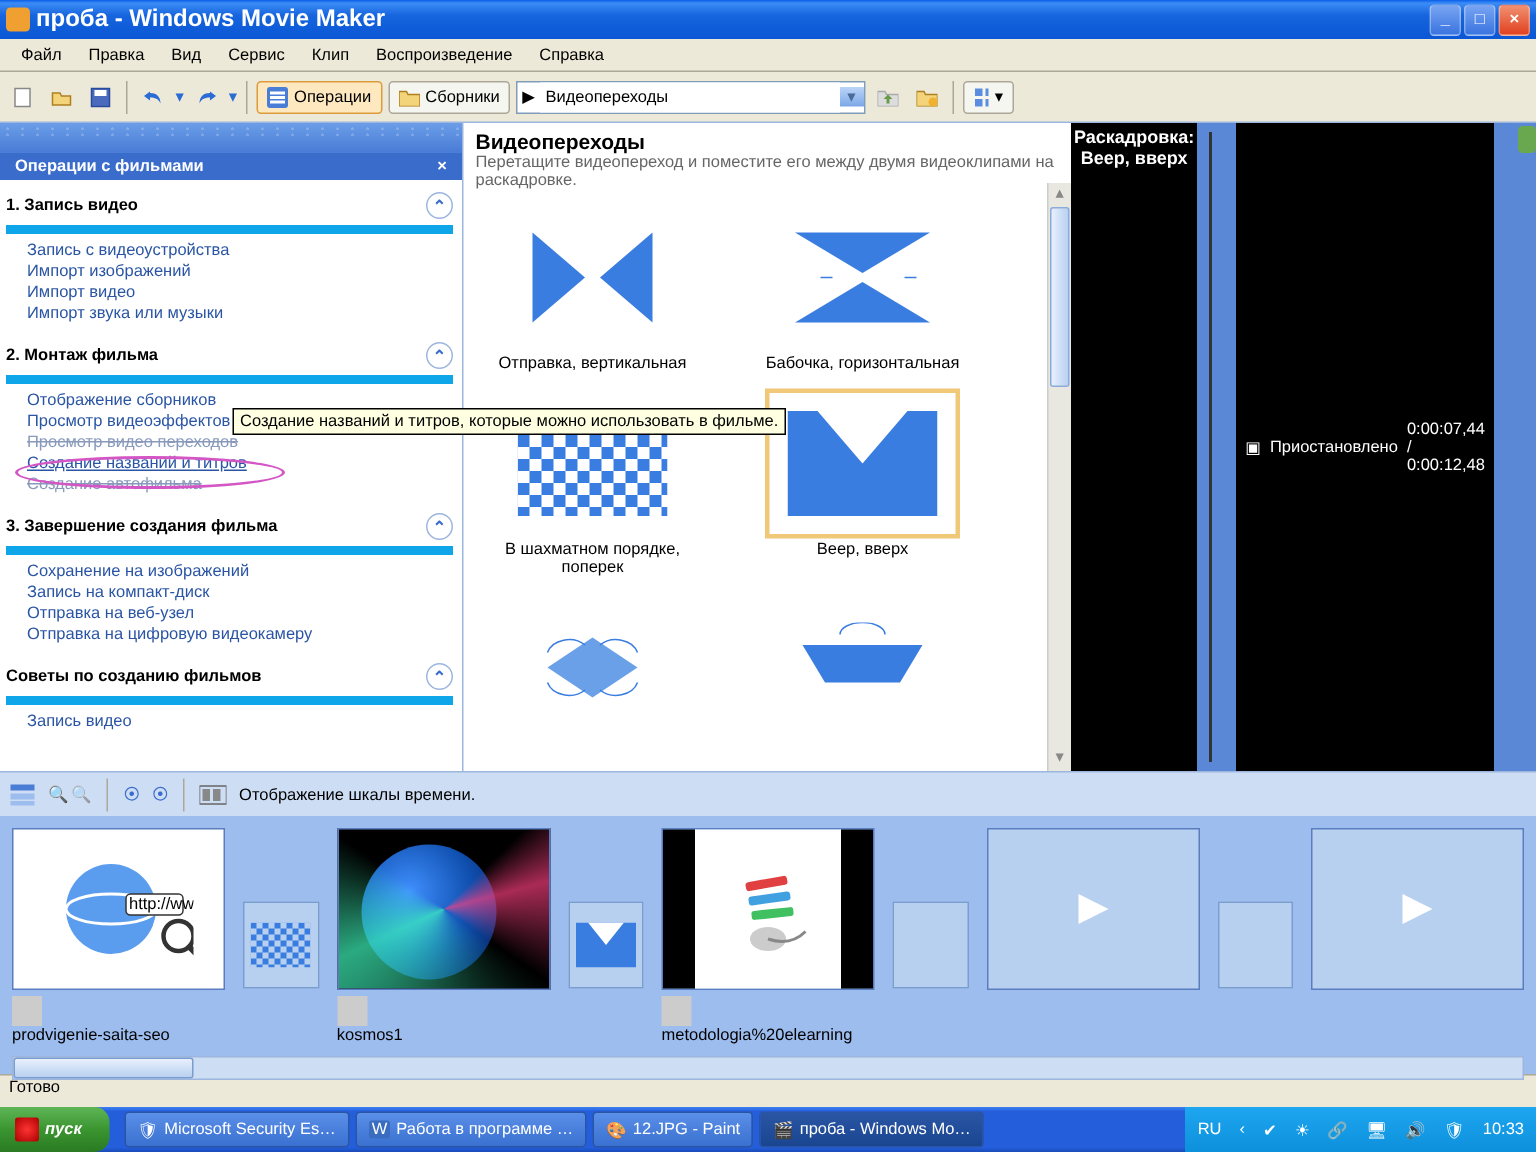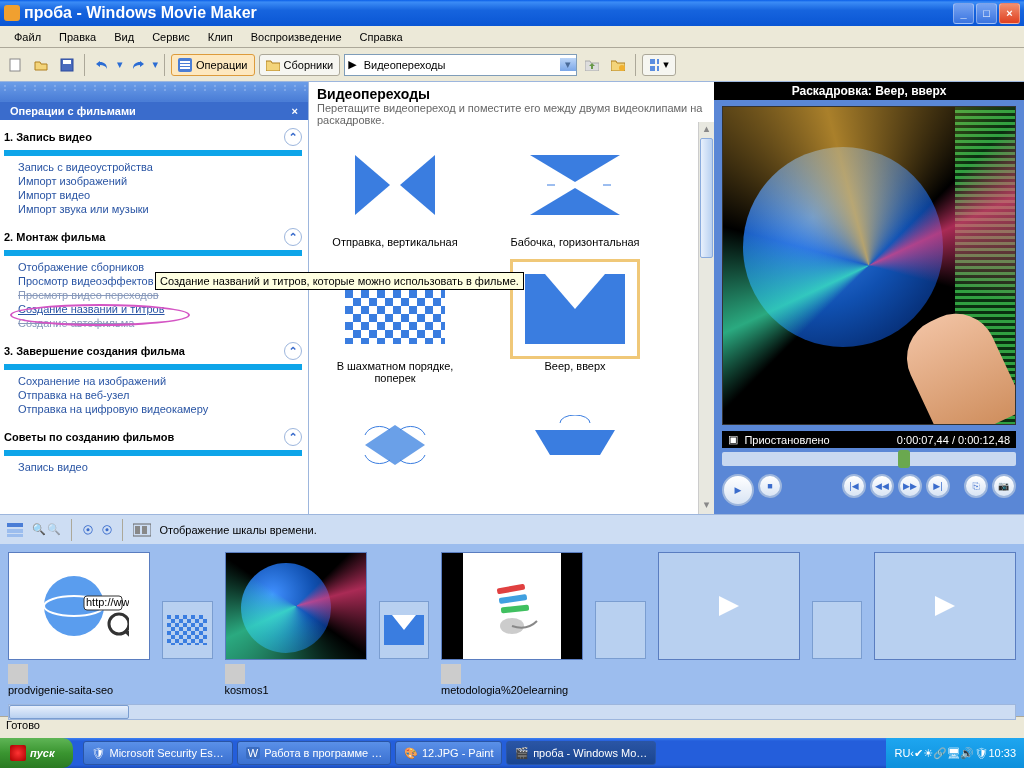--- a/index.html
+++ b/index.html
@@ -36,21 +36,21 @@
 .tasks a.marked { text-decoration:underline; }
 .oval { position:absolute; border:2px solid #d455c4; border-radius:50%; width:180px; height:22px; left:10px; top:184px; pointer-events:none; }
 .content { flex:1; background:#fff; border-left:1px solid #9db6dd; position:relative; overflow:hidden; }
 .chead { padding:4px 8px; }
 .chead h2 { font-size:14px; font-weight:bold; }
 .chead p { color:#666; }
 .grid { padding:10px 16px; display:flex; flex-wrap:wrap; gap:16px 40px; }
 .trans { width:140px; text-align:center; }
 .thumb { width:120px; height:90px; margin:0 auto 6px; display:flex; align-items:center; justify-content:center; position:relative; }
 .thumb.sel { outline:3px solid #f0c878; outline-offset:2px; }
-.preview { width:310px; background:#5a87d6; display:flex; flex-direction:column; }
+.preview { width:310px; background:#5a87d6; display:flex; flex-direction:row; }
 .prevtitle { background:#000; color:#fff; text-align:center; font-weight:bold; padding:2px; font-size:12px; }
 .screen { flex:1; margin:6px 8px; background:#000; border:1px solid #333; position:relative; overflow:hidden; }
 .screen .globe { position:absolute; width:200px; height:200px; border-radius:50%; background:radial-gradient(circle at 35% 35%,#4090ff,#1050b0 50%,#001850); left:20px; top:40px; }
 .screen .swirl { position:absolute; inset:0; background:conic-gradient(from 45deg,transparent,#ff4080aa 20deg,transparent 60deg,transparent 180deg,#40ffc0aa 200deg,transparent 240deg,#ffc040aa 300deg,transparent); }
 .screen .mat { position:absolute; top:0; right:0; bottom:0; width:60px; background:repeating-linear-gradient(#0a3010,#0a3010 3px,#30a040 3px,#30a040 6px); }
 .screen .finger { position:absolute; width:90px; height:120px; right:10px; bottom:-10px; background:linear-gradient(#f0c0a0,#d09060); border-radius:40px 40px 0 0; transform:rotate(-25deg); }
 .status { background:#000; color:#fff; display:flex; align-items:center; padding:2px 6px; margin:0 8px; gap:6px; }
 .status .st{flex:1}
 .seek { height:14px; margin:4px 8px; background:#c8d8f0; border-radius:2px; position:relative; }
 .seek .knob { position:absolute; left:60%; top:-2px; width:12px; height:18px; background:#6aa84f; border-radius:3px; }
@@ -65,21 +65,21 @@
 .clipimg.empty{background:#b8d0f0}
 .star { width:20px; height:20px; background:#ccc; position:relative; margin-top:2px; display:inline-block; }
 .transslot { width:58px; height:58px; background:#b8d0f0; border:1px solid #7a9dd0; align-self:center; display:flex; align-items:center; justify-content:center; }
 .sbscroll { position:absolute; left:8px; right:8px; bottom:48px; height:16px; background:#cdddf3; border:1px solid #9db6dd; }
 .sbscroll .thumb2 { position:absolute; left:0; width:120px; top:0; bottom:0; background:linear-gradient(#e8f0fc,#b8d0f0); border:1px solid #7a9dd0; border-radius:2px; }
 .statusbar { height:20px; background:#ece9d8; border-top:1px solid #aca899; padding:2px 6px; }
 .taskbar { position:absolute; left:0; right:0; bottom:0; height:30px; background:linear-gradient(#3c81f3,#245edb 10%,#245edb 90%,#1a4bb8); display:flex; align-items:center; color:#fff; }
 .start { height:30px; padding:0 18px 0 10px; background:linear-gradient(#5fb556,#3a9530 50%,#2a7a22); display:flex; align-items:center; font-weight:bold; font-style:italic; border-radius:0 10px 10px 0; font-size:14px; }
 .taskbtn { height:24px; margin:0 2px; padding:0 8px; background:linear-gradient(#5a90e8,#3a70d0); border:1px solid #2a55a4; border-radius:3px; display:flex; align-items:center; gap:4px; max-width:160px; overflow:hidden; white-space:nowrap; font-size:11px; }
 .taskbtn.active{background:linear-gradient(#2a55a4,#1a4590)}
-.tray { margin-left:auto; height:30px; background:linear-gradient(#1ea6f0,#0d90dc); display:flex; align-items:center; padding:0 8px; gap:0; }
+.tray { margin-left:auto; height:30px; background:linear-gradient(#1ea6f0,#0d90dc); display:flex; align-items:center; padding:0 8px; gap:12px; }
 .tooltip { position:absolute; background:#ffffe1; border:1px solid #000; padding:2px 4px; left:155px; top:272px; z-index:50; font-size:11px; }
 svg{display:block}
 </style>
 </head>
 <body>
 
 <div class="titlebar">
   <div class="icon"></div>
   <div class="title">проба - Windows Movie Maker</div>
   <div class="winbtns">
@@ -202,20 +202,21 @@
         <a class="marked">Создание названий и титров</a>
         <a class="struck">Создание автофильма</a>
       </div>
       <div class="oval"></div>
       <div class="sect">
           <span>3. Завершение создания фильма</span>
           <span class="coll">⌃</span>
         </div>
       <div class="tasks">
         <a>Сохранение на изображений</a>
+        <a>Запись на компакт-диск</a>
         <a>Отправка на веб-узел</a>
         <a>Отправка на цифровую видеокамеру</a>
       </div>
       <div class="sect">
           <span>Советы по созданию фильмов</span>
           <span class="coll">⌃</span>
         </div>
       <div class="tasks">
         <a>Запись видео</a>
       </div>

